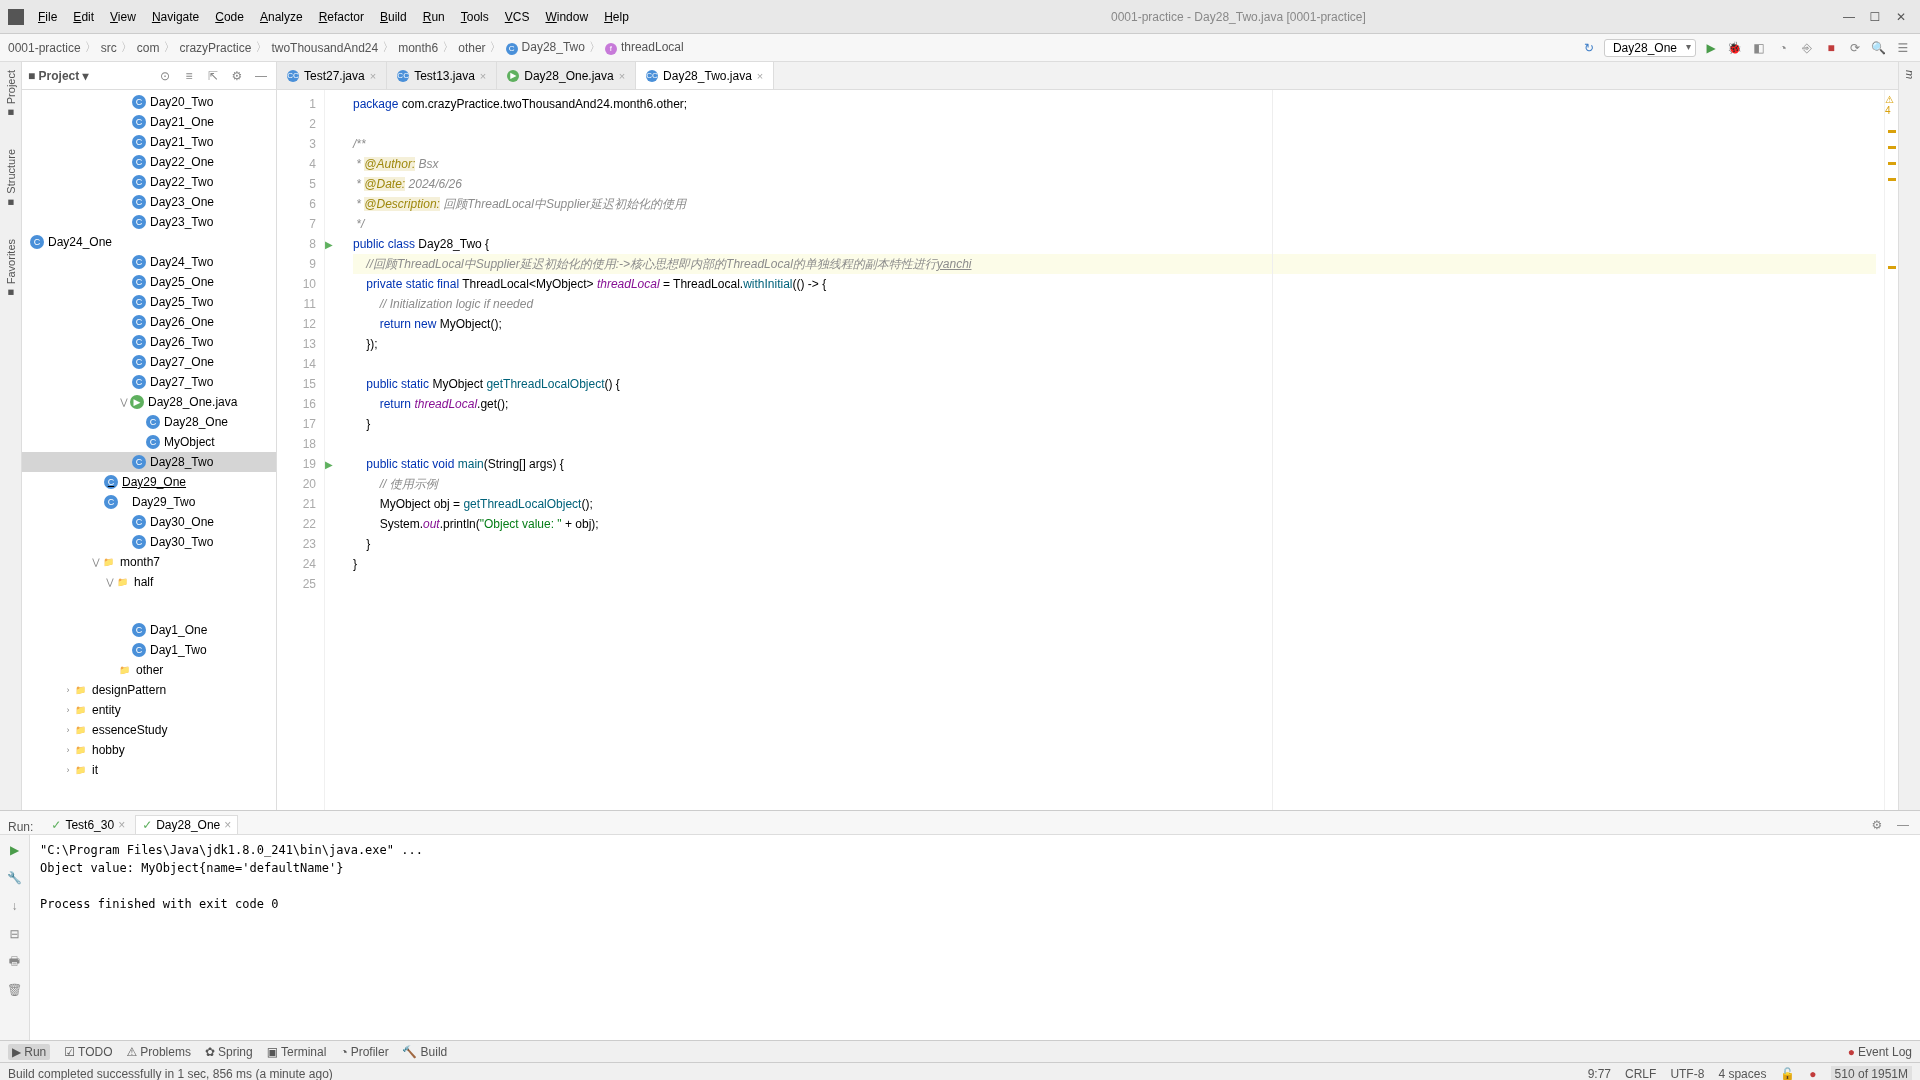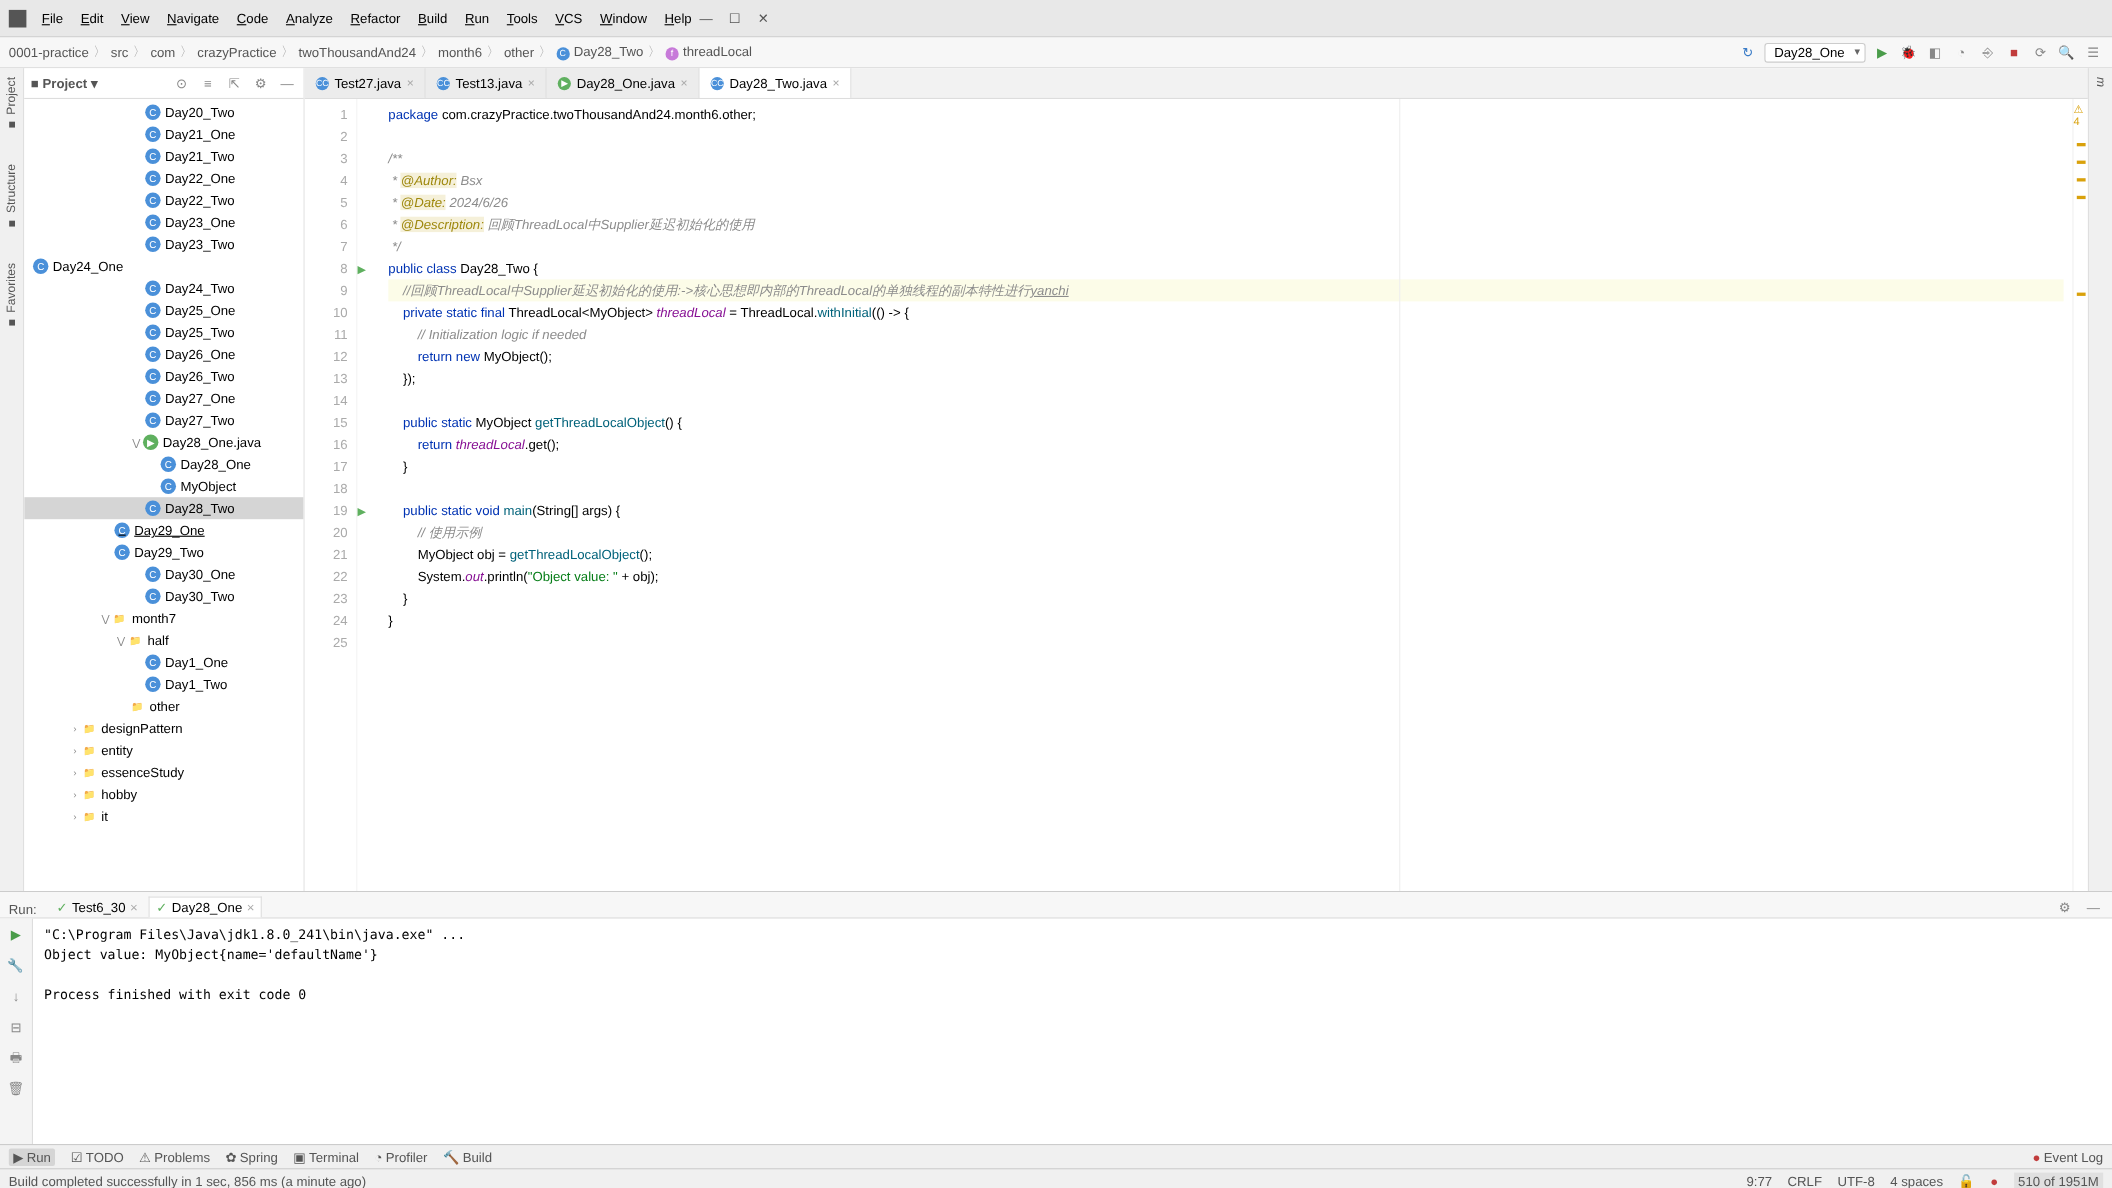--- a/index.html
+++ b/index.html
@@ -101,20 +101,21 @@
       <span>Code</span>
       <span>Analyze</span>
       <span>Refactor</span>
       <span>Build</span>
       <span>Run</span>
       <span>Tools</span>
       <span>VCS</span>
       <span>Window</span>
       <span>Help</span>
     </div>
+  <div class="title-center">0001-practice - Day28_Two.java [0001-practice]</div>
   <div class="win-controls">
     <span>—</span>
     <span>☐</span>
     <span>✕</span>
   </div>
 </div>
 
 <div class="navbar">
   <div class="breadcrumb" id="breadcrumb">
       <span>0001-practice</span>
@@ -243,21 +244,21 @@
           <span>MyObject</span>
         </div>
         <div class="tree-item selected" style="padding-left: 110px;">
           <span class="tree-icon ic-class"></span>
           <span>Day28_Two</span>
         </div>
         <div class="tree-item" style="padding-left: 82px; text-decoration: underline;">
           <span class="tree-icon ic-class"></span>
           <span>Day29_One</span>
         </div>
-        <div class="tree-item" style="padding-left: 82px;">
+        <div class="tree-item" style="padding-left: 82px; gap: 10px;">
           <span class="tree-icon ic-class"></span>
           <span>Day29_Two</span>
         </div>
         <div class="tree-item" style="padding-left: 110px;">
           <span class="tree-icon ic-class"></span>
           <span>Day30_One</span>
         </div>
         <div class="tree-item" style="padding-left: 110px;">
           <span class="tree-icon ic-class"></span>
           <span>Day30_Two</span>
@@ -265,21 +266,21 @@
         <div class="tree-item" style="padding-left: 68px;">
           <span class="expander">⋁</span>
           <span class="tree-icon ic-folder"></span>
           <span>month7</span>
         </div>
         <div class="tree-item" style="padding-left: 82px;">
           <span class="expander">⋁</span>
           <span class="tree-icon ic-folder"></span>
           <span>half</span>
         </div>
-        <div class="tree-item" style="padding-left: 110px;">
+        <div class="tree-item" style="padding-left: 110px; margin-top: 28px;">
           <span class="tree-icon ic-class"></span>
           <span>Day1_One</span>
         </div>
         <div class="tree-item" style="padding-left: 110px;">
           <span class="tree-icon ic-class"></span>
           <span>Day1_Two</span>
         </div>
         <div class="tree-item" style="padding-left: 96px;">
           <span class="tree-icon ic-folder"></span>
           <span>other</span>

